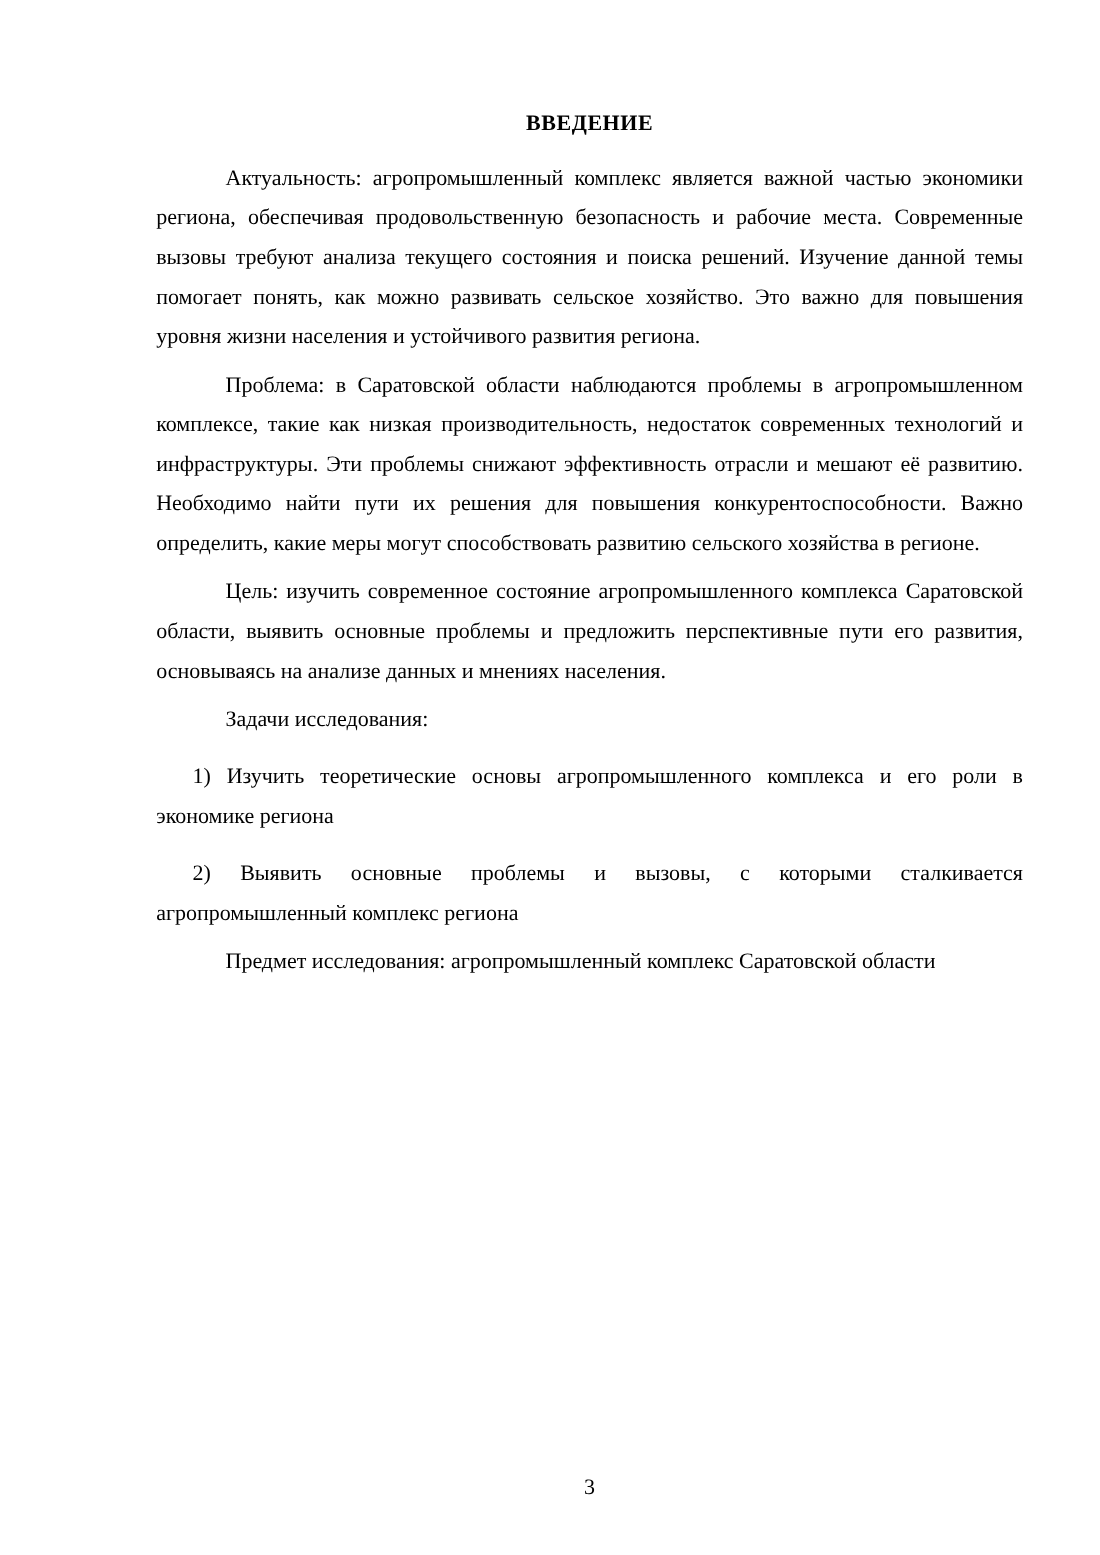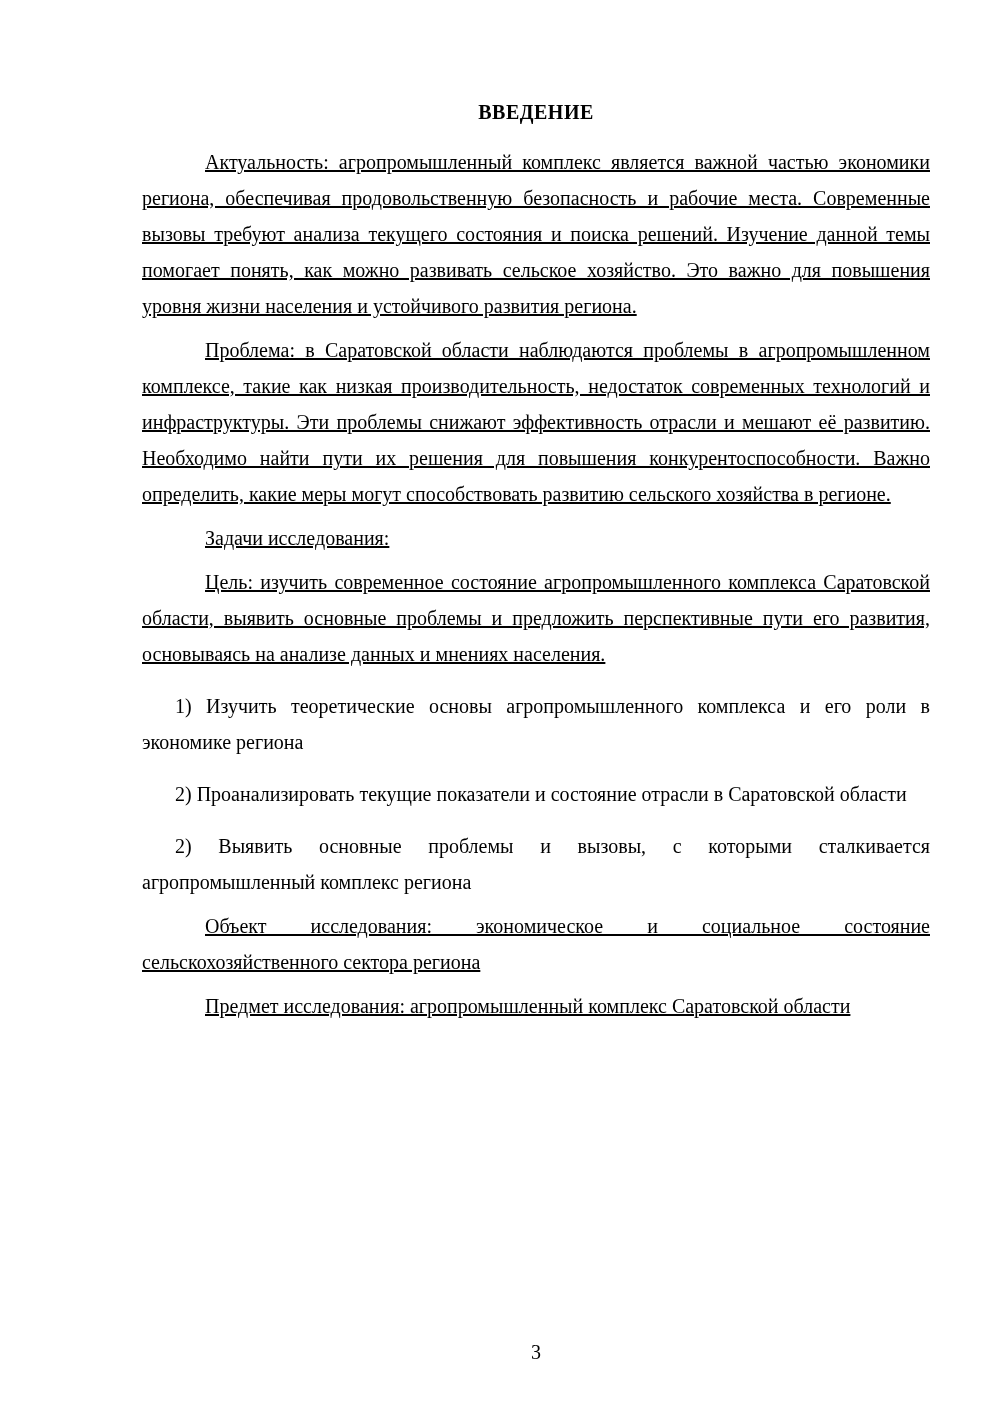--- a/index.html
+++ b/index.html
@@ -25,21 +25,20 @@
     margin: 0 0 14px 0;
     font-size: 20px;
     font-weight: bold;
     text-align: center;
     letter-spacing: 0.5px;
   }
   p.para {
     margin: 0 0 8px 0;
     text-align: justify;
     text-indent: 63px;
-    text-decoration: underline;
   }
   p.task {
     margin: 16px 0 8px 0;
     text-align: justify;
     text-indent: 33px;
   }
   .page-number {
     position: absolute;
     left: 142px;
     right: 70px;
@@ -52,31 +51,29 @@
 <body>
 
 <div class="page">
 
   <h1 class="doc-title">ВВЕДЕНИЕ</h1>
 
   <p class="para">Актуальность: агропромышленный комплекс является важной частью экономики региона, обеспечивая продовольственную безопасность и рабочие места. Современные вызовы требуют анализа текущего состояния и поиска решений. Изучение данной темы помогает понять, как можно развивать сельское хозяйство. Это важно для повышения уровня жизни населения и устойчивого развития региона.</p>
 
   <p class="para">Проблема: в Саратовской области наблюдаются проблемы в агропромышленном комплексе, такие как низкая производительность, недостаток современных технологий и инфраструктуры. Эти проблемы снижают эффективность отрасли и мешают её развитию. Необходимо найти пути их решения для повышения конкурентоспособности. Важно определить, какие меры могут способствовать развитию сельского хозяйства в регионе.</p>
 
+  <p class="para">Цель: изучить современное состояние агропромышленного комплекса Саратовской области, выявить основные проблемы и предложить перспективные пути его развития, основываясь на анализе данных и мнениях населения.</p>
+
   <p class="para">Задачи исследования:</p>
-
-  <p class="para">Цель: изучить современное состояние агропромышленного комплекса Саратовской области, выявить основные проблемы и предложить перспективные пути его развития, основываясь на анализе данных и мнениях населения.</p>
 
   <p class="task">1) Изучить теоретические основы агропромышленного комплекса и его роли в экономике региона</p>
 
-  <p class="task">2) Проанализировать текущие показатели и состояние отрасли в Саратовской области</p>
 
   <p class="task">2) Выявить основные проблемы и вызовы, с которыми сталкивается агропромышленный комплекс региона</p>
 
 
 
-  <p class="para">Объект исследования: экономическое и социальное состояние сельскохозяйственного сектора региона</p>
 
   <p class="para">Предмет исследования: агропромышленный комплекс Саратовской области</p>
 
   <div class="page-number">3</div>
 
 </div>
 
 </body></html>

